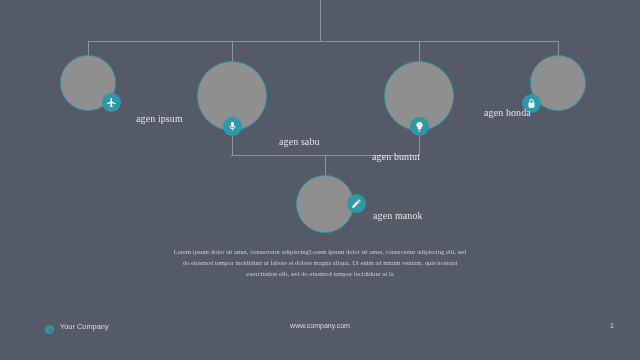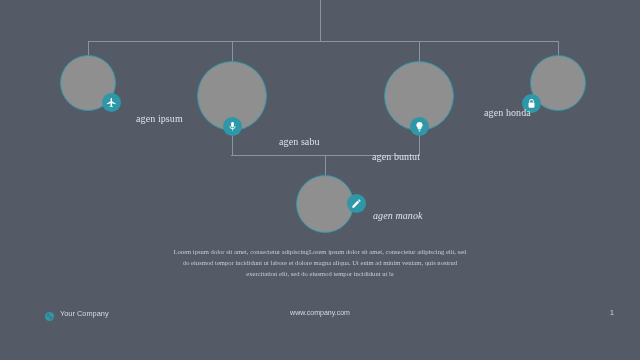--- a/index.html
+++ b/index.html
@@ -71,21 +71,21 @@
     color: #c9ccd4;
     font-size: 6.6px;
     line-height: 11px;
     font-family: "Liberation Serif", serif;
   }
 
   
   #footer {
     position: absolute;
     left: 0;
-    top: 308px;
+    top: 321px;
     width: 640px;
     height: 26px;
   }
   #company-block {
     position: absolute;
     left: 44px;
     top: 0;
     display: flex;
     align-items: center;
     gap: 5px;
@@ -180,21 +180,21 @@
     <div class="node-label" style="left:-74px; top:52px;">agen honda</div>
   </div>
 
   <div class="node" style="left:325px; top:175px;">
     <div class="bubble" style="left:-29px; top:0px; width:58px; height:58px;"></div>
     <div class="badge" style="left:22px; top:19px; width:19px; height:19px;">
       <svg width="11" height="11" viewBox="0 0 24 24" fill="#ffffff" aria-hidden="true">
         <path d="M3 17.25V21h3.75L17.8 9.94l-3.75-3.75L3 17.25zM20.7 7.04a1 1 0 0 0 0-1.41l-2.34-2.34a1 1 0 0 0-1.41 0l-1.83 1.83 3.75 3.75 1.83-1.83z"></path>
       </svg>
     </div>
-    <div class="node-label" style="left:48px; top:35px;font-style:italic;">agen manok</div>
+    <div class="node-label" style="left:48px; top:35px;">agen manok</div>
   </div>
 
   <div id="body-copy">Lorem ipsum dolor sit amet, consectetur adipiscingLorem ipsum dolor sit amet, consectetur adipiscing elit, sed do eiusmod tempor incididunt ut labore et dolore magna aliqua. Ut enim ad minim veniam, quis nostrud exercitation elit, sed do eiusmod tempor incididunt ut la</div>
 
   <div id="footer">
     <div id="company-block">
       <span style="display:block;width:11px;height:11px;">
         <svg width="11" height="11" viewBox="0 0 24 24" aria-hidden="true">
           <circle cx="12" cy="12" r="10" fill="#2e97a8"></circle>
           <path d="M12 3c-2 2.2-2 5.4 0 7.2-2.6-.6-5.2.5-6.3 2.6C4.4 9.6 7.5 4.6 12 3z" fill="#545a66" opacity=".55"></path>

